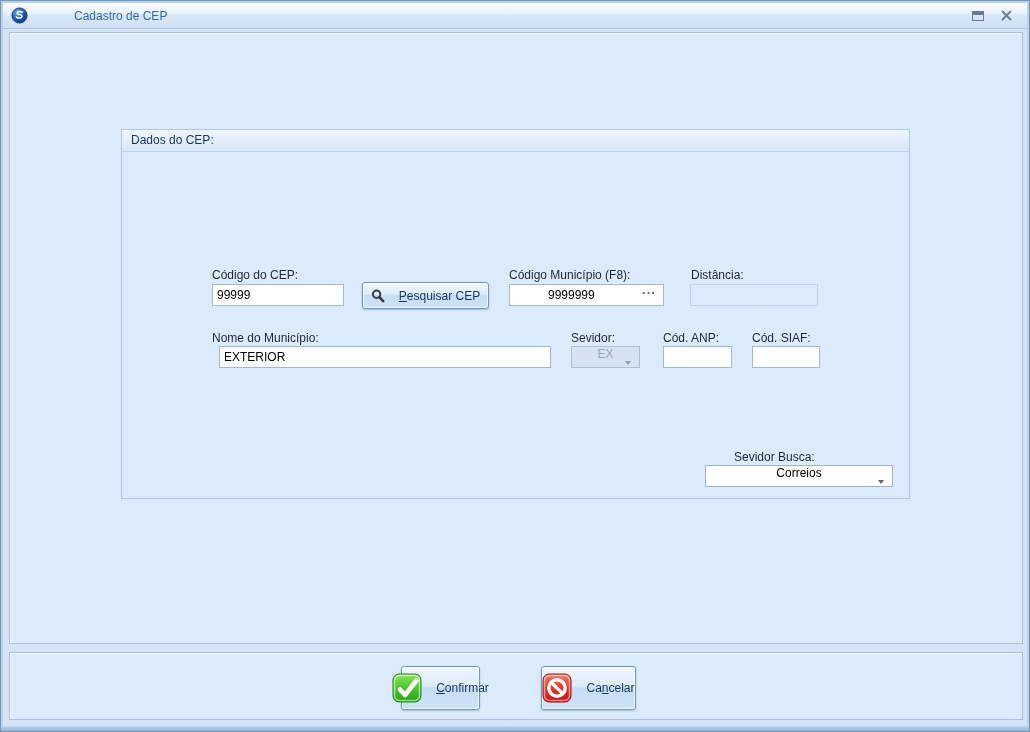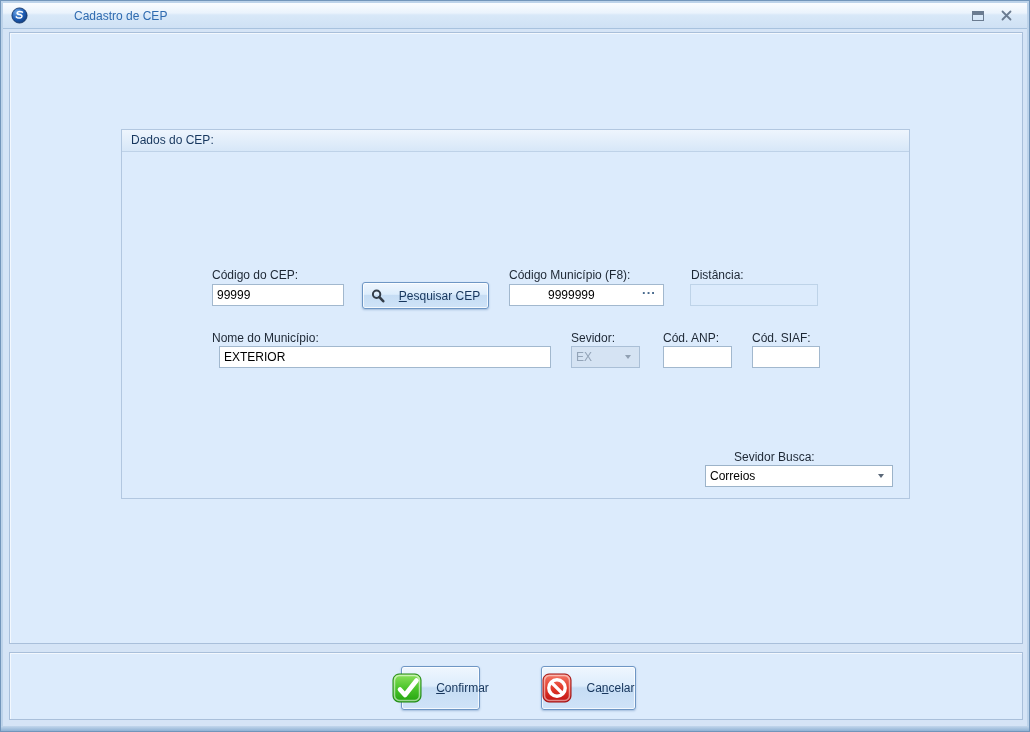--- a/index.html
+++ b/index.html
@@ -50,21 +50,21 @@
     position:absolute; height:22px; border:1px solid #a2b8ce; background:#fff;
     font-family:"Liberation Sans", sans-serif; font-size:12px; color:#000;
     padding:0 4px; outline:none;
   }
   .txt:disabled, .txt.disabled {
     background:#dcebfc; border-color:#bed3e8; color:#8da0b5;
   }
   .combo {
     position:absolute; height:22px; border:1px solid #9cb3c9; background:#fff;
     font-size:12px; color:#000; display:flex; align-items:center;
-    padding:0 4px; cursor:default;
+    padding:0 4px; cursor:default;flex-direction:column;
   }
   .combo.disabled { background:#d5e3f3; border-color:#aabfd6; color:#93a4b8; }
   .combo .arrow-zone { margin-left:auto; display:flex; align-items:center; padding:0 4px; }
   .tri-down {
     width:0; height:0; border-left:3.5px solid transparent; border-right:3.5px solid transparent;
     border-top:4px solid #5a6878;
   }
   .combo.disabled .tri-down { border-top-color:#90a0b2; }
   .browse-btn {
     position:absolute; right:3px; top:2px; width:24px; height:16px;

